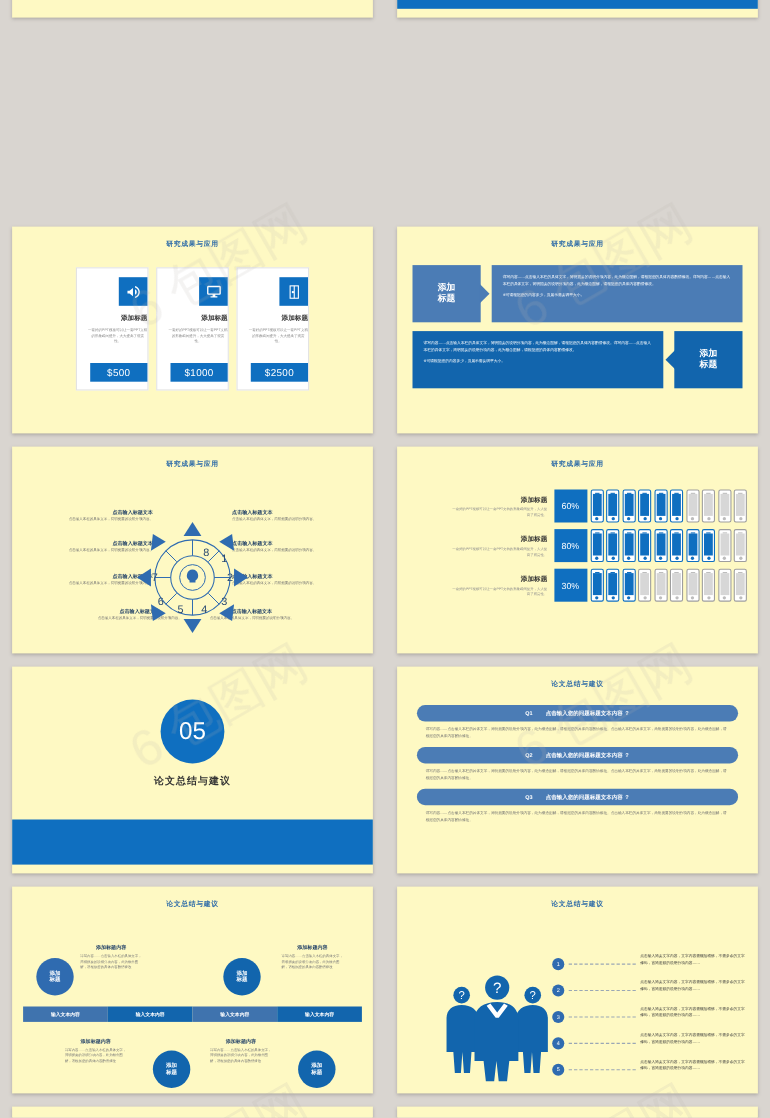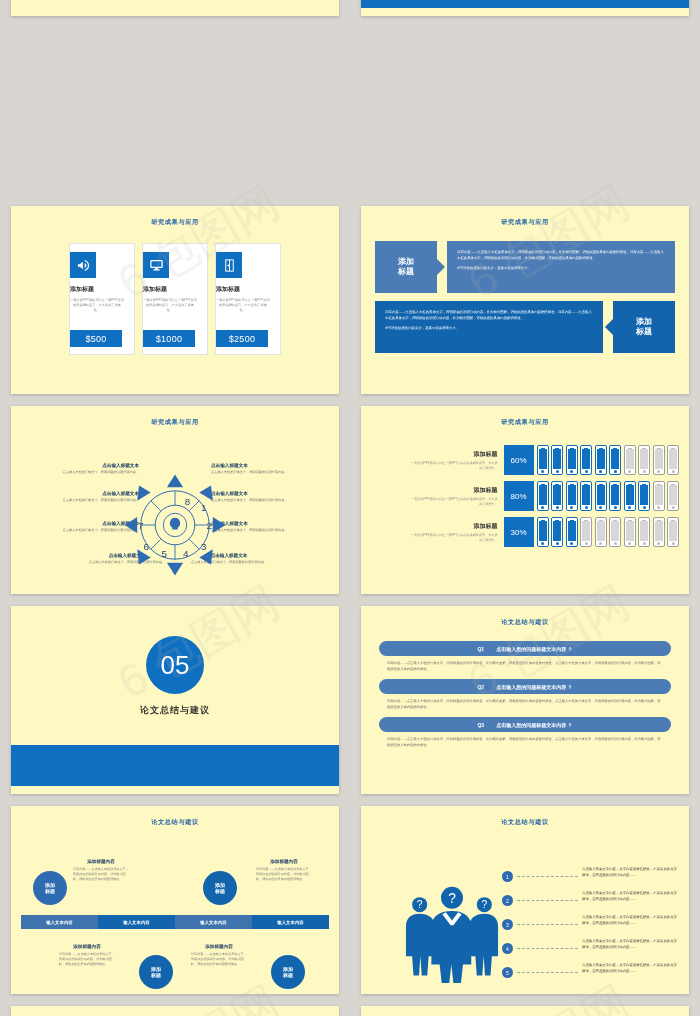--- a/index.html
+++ b/index.html
@@ -29,21 +29,21 @@
 
   .title{
     text-align:center;color:#2f6ca8;font-weight:bold;
     font-size:6.2px;letter-spacing:.6px;margin-top:12px;
   }
 
   
   .cards{display:flex;justify-content:center;gap:7px;margin-top:16px;}
   .card{
     width:66px;height:112px;border:1px solid #e3e3e3;background:#fff;
-    box-sizing:border-box;display:flex;flex-direction:column;align-items:flex-start;
+    box-sizing:border-box;display:flex;flex-direction:column;align-items:flex-end;
     padding-top:8px;
   }
   .card .ibox{
     width:26px;height:26px;background:#0f6fc0;display:flex;align-items:center;
     justify-content:center;color:#fff;
   }
   .card .ctitle{font-size:6px;font-weight:bold;color:#333;margin-top:7px;}
   .card .cbody{
     font-size:3.2px;color:#8a8a8a;line-height:1.5;text-align:center;
     margin-top:4px;width:54px;
@@ -109,21 +109,21 @@
   .ph.on{border-color:#0f6fc0;}
   .ph.on .scr{background:#0f6fc0;}
   .ph.on .dot{background:#0f6fc0;}
   .ph.on .spk{background:#0f6fc0;}
 
   
   .cover{position:relative;height:100%;}
   .circle05{
     position:absolute;left:50%;top:30px;transform:translateX(-50%);
     width:58px;height:58px;border-radius:50%;background:#0f6fc0;color:#fff;
-    display:flex;align-items:center;justify-content:center;font-size:26px;
+    display:flex;align-items:center;justify-content:center;font-size:22px;
   }
   .covertitle{
     position:absolute;left:0;right:0;top:98px;text-align:center;
     font-size:9px;font-weight:bold;color:#333;letter-spacing:1px;
   }
   .coverbar{position:absolute;left:0;right:0;bottom:8px;height:41px;background:#0f6fc0;}
 
   
   .qwrap{margin:14px 18px 0 18px;}
   .qpill{

